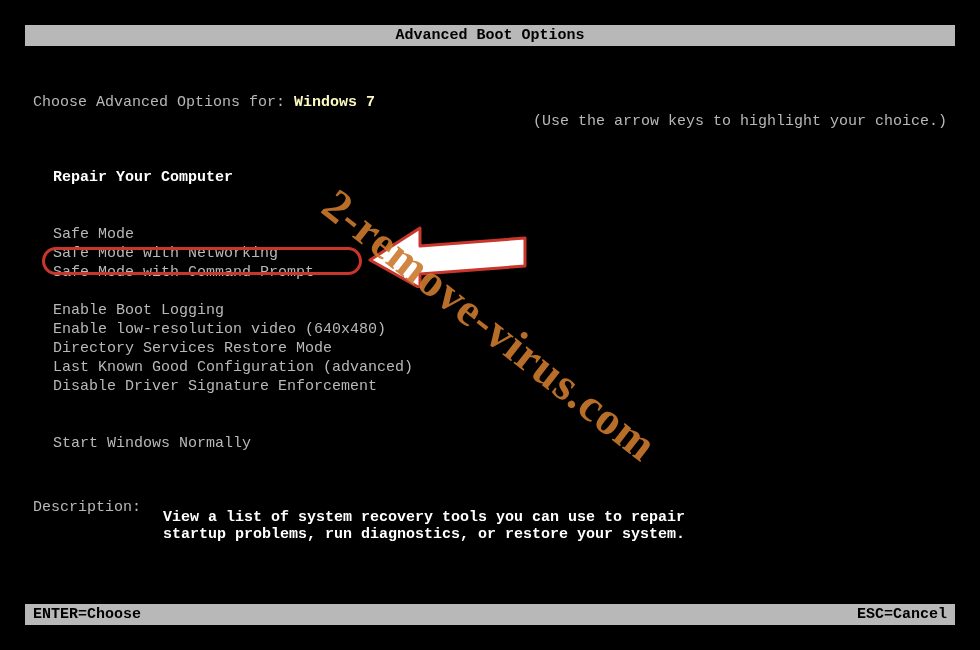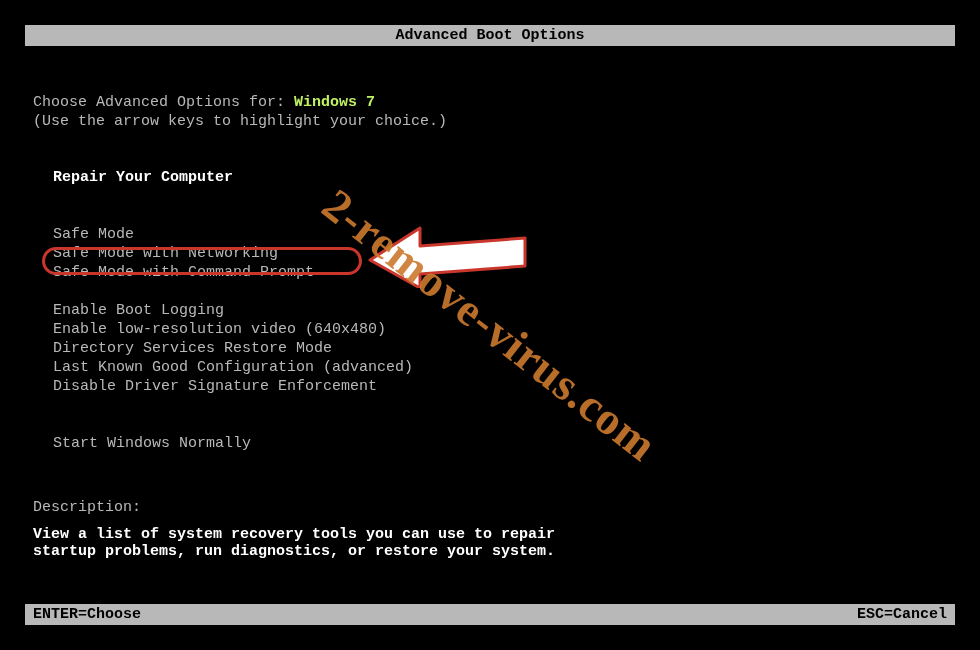--- a/index.html
+++ b/index.html
@@ -33,25 +33,26 @@
       font-weight: bold;
     }
     .content {
       padding: 10px 8px;
     }
     .prompt-line {
       margin-top: 38px;
       margin-bottom: 2px;
     }
     .os-name {
-      color: #bef264;
+      color: #fef9c3;
       font-weight: bold;
     }
     .instruction {
       margin-bottom: 38px;
+      text-align: right;
     }
     .menu-group {
       padding-left: 20px;
     }
     .menu-item {
       line-height: 19px;
       cursor: default;
     }
     .menu-item.selected {
       color: #fff;
@@ -66,21 +67,20 @@
       border-radius: 14px;
       pointer-events: none;
     }
     .arrow-svg {
       position: absolute;
       pointer-events: none;
     }
     .description {
       margin-top: 46px;
       display: flex;
-      flex-direction: column;
     }
     .desc-label {
       width: 130px;
       flex-shrink: 0;
     }
     .desc-text {
       color: #fff;
       font-weight: bold;
       margin-top: 10px;
     }

